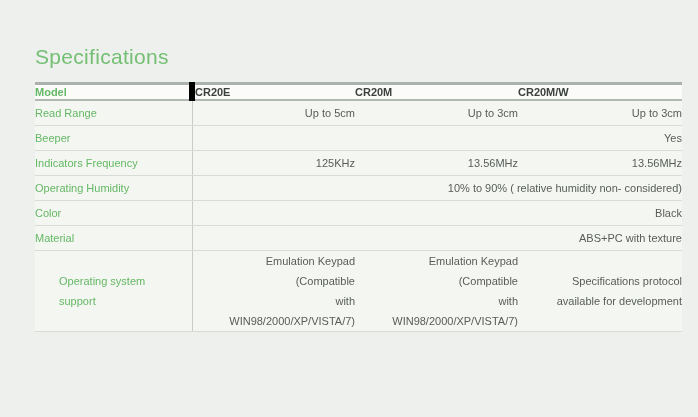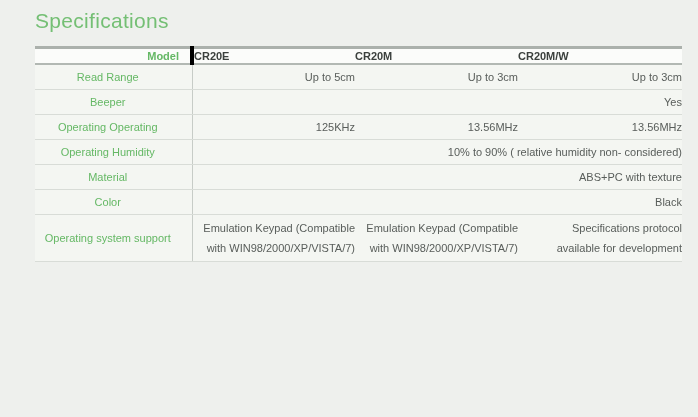--- a/index.html
+++ b/index.html
@@ -10,20 +10,21 @@
     width: 698px;
     height: 417px;
     background: #eef0ed;
     font-family: "Liberation Sans", sans-serif;
     overflow: hidden;
   }
   .page {
     padding-top: 9px;
     padding-left: 35px;
     padding-right: 16px;
+    margin-top: 36px;
   }
   .page-title {
     font-size: 21px;
     font-weight: 400;
     letter-spacing: 0.3px;
     color: #74bf74;
     margin: 0 0 13px 0;
   }
   table.spec-table {
     border-collapse: collapse;
@@ -35,44 +36,45 @@
     border-top: 3px solid #abb1ac;
     border-bottom: 2px solid #b2b8b3;
     font-size: 11px;
     font-weight: bold;
     color: #3b403d;
     height: 12px;
     padding: 1px 0;
     text-align: left;
   }
   table.spec-table th.label-col {
-    text-align: right;
+    text-align: left;
     padding-right: 11px;
     color: #65b865;
-    border-right: 4px solid #000000;
+    border-right: 6px solid #000000;
   }
   table.spec-table td {
     background: #f4f6f2;
     border-bottom: 1px solid #d8dcd7;
     font-size: 11px;
     color: #585d5a;
     text-align: right;
     height: 24px;
     padding: 0;
   }
   table.spec-table td.label-cell {
-    text-align: center;
+    text-align: left;
     padding-right: 11px;
     color: #65b865;
     border-right: 1px solid #c7ccc7;
   }
   table.spec-table tr.multiline td {
     height: 46px;
     line-height: 20px;
     white-space: pre-line;
+    padding-left: 24px;
   }
 </style>
 </head>
 <body>
 
 <div class="page">
   <h1 class="page-title">Specifications</h1>
 
   <table class="spec-table">
     <colgroup>
@@ -96,36 +98,36 @@
           <td class="label-cell">Read Range</td>
           <td>Up to 5cm</td>
           <td>Up to 3cm</td>
           <td>Up to 3cm</td>
         </tr>
         <tr>
           <td class="label-cell">Beeper</td>
           <td colspan="3">Yes</td>
         </tr>
         <tr>
-          <td class="label-cell">Operating Operating</td>
+          <td class="label-cell">Indicators Frequency</td>
           <td>125KHz</td>
           <td>13.56MHz</td>
           <td>13.56MHz</td>
         </tr>
         <tr>
           <td class="label-cell">Operating Humidity</td>
           <td colspan="3">10% to 90% ( relative humidity non- considered)</td>
         </tr>
         <tr>
+          <td class="label-cell">Color</td>
+          <td colspan="3">Black</td>
+        </tr>
+        <tr>
           <td class="label-cell">Material</td>
           <td colspan="3">ABS+PC with texture</td>
-        </tr>
-        <tr>
-          <td class="label-cell">Color</td>
-          <td colspan="3">Black</td>
         </tr>
         <tr class="multiline">
           <td class="label-cell">Operating system support</td>
           <td>Emulation Keypad (Compatible
 with WIN98/2000/XP/VISTA/7)</td>
           <td>Emulation Keypad (Compatible
 with WIN98/2000/XP/VISTA/7)</td>
           <td>Specifications protocol
 available for development</td>
         </tr>

